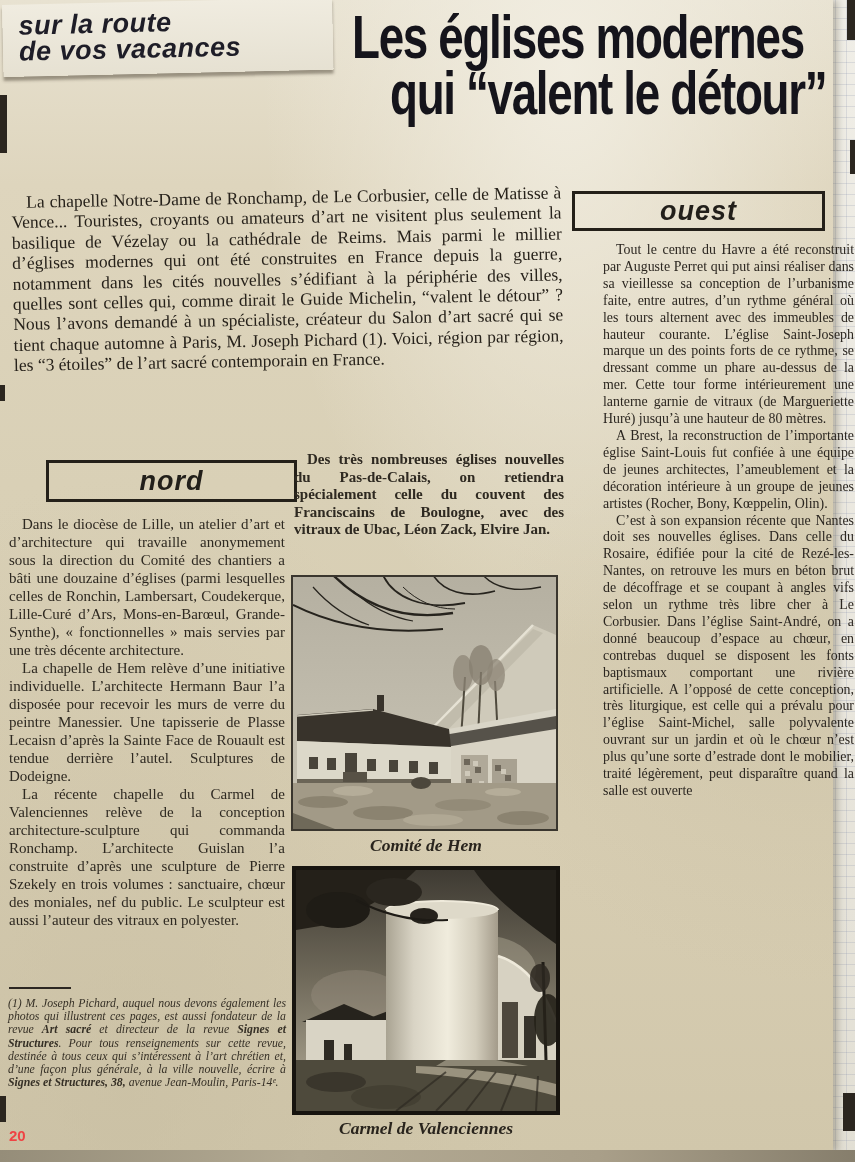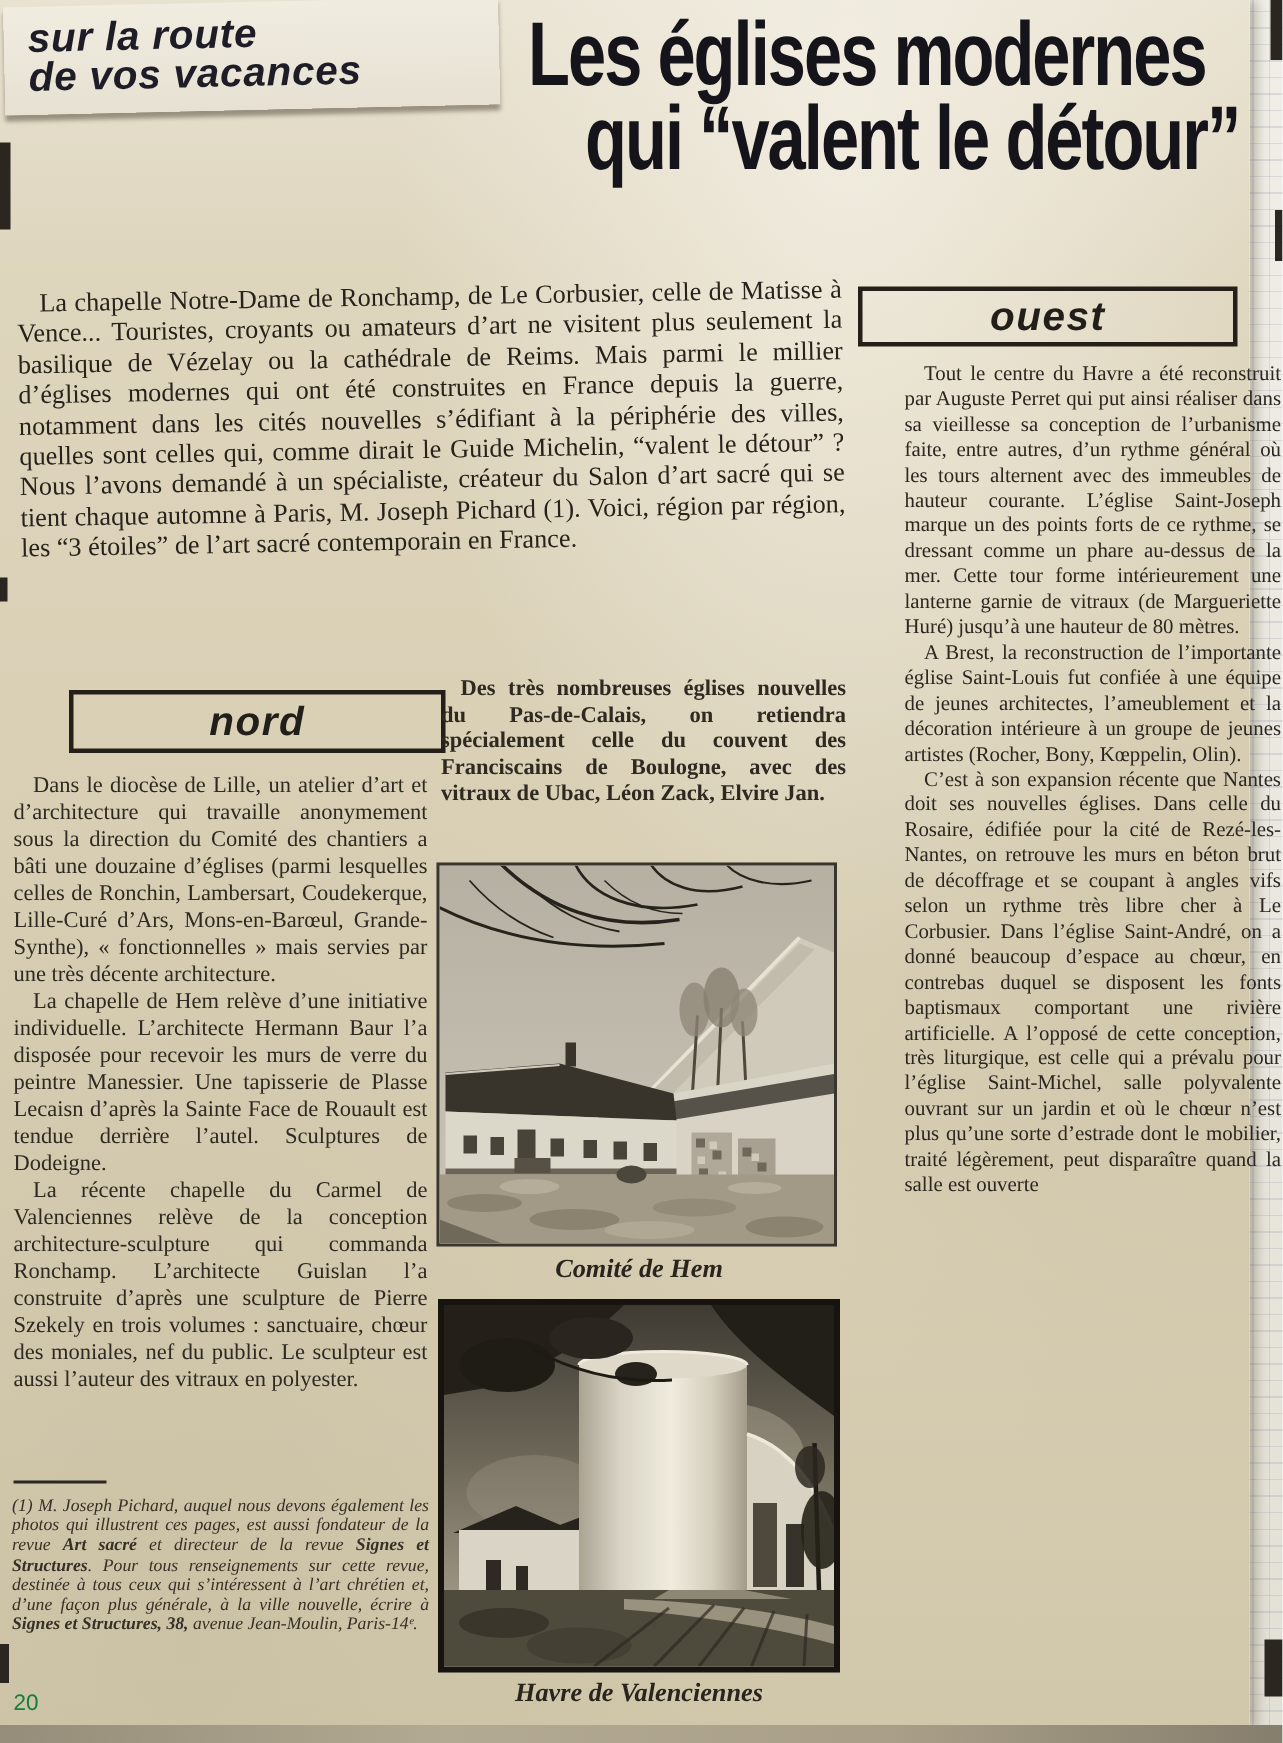--- a/index.html
+++ b/index.html
@@ -73,21 +73,21 @@
   .footnote-rule{position:absolute;left:9px;top:987px;width:62px;height:2px;background:#2c2722;}
   .footnote{
     position:absolute;left:8px;top:997px;width:278px;
     font-size:11.8px;line-height:13.2px;text-align:justify;color:#363026;
   }
   .fseg-i{font-style:italic;}
   .fseg-ib{font-style:italic;font-weight:bold;}
   .page-number{
     position:absolute;left:9px;top:1127px;
     font-family:"Liberation Sans","DejaVu Sans",sans-serif;
-    font-weight:normal;font-size:15px;color:#15803d;
+    font-weight:bold;font-size:15px;color:#ef4444;
   }
 </style>
 </head>
 <body>
 
 <div class="clipping"></div>
 <div class="bottom-band"></div>
 
 <div class="edge-mark" style="left:0;top:95px;width:7px;height:58px;"></div>
 <div class="edge-mark" style="left:0;top:385px;width:5px;height:16px;"></div>
@@ -261,21 +261,21 @@
     <ellipse cx="90" cy="227" rx="35" ry="12" fill="#444033"></ellipse>
     <g stroke="#2e2a22" stroke-width="2" opacity=".7">
       <line x1="100" y1="241" x2="150" y2="202"></line>
       <line x1="140" y1="241" x2="180" y2="200"></line>
       <line x1="170" y1="241" x2="200" y2="202"></line>
       <line x1="205" y1="241" x2="220" y2="204"></line>
       <line x1="240" y1="241" x2="242" y2="206"></line>
     </g>
   </svg>
 </div>
-<div class="caption" style="left:294px;top:1118px;">Havre de Valenciennes</div>
+<div class="caption" style="left:294px;top:1118px;">Carmel de Valenciennes</div>
 
 <div class="section-box" style="left:572px;top:191px;width:253px;height:40px;">
   <span class="section-label">ouest</span>
 </div>
 <div class="textcol col-ouest">
   <p>Tout le centre du Havre a été reconstruit par Auguste Perret qui put ainsi réaliser dans sa vieillesse sa conception de l’urbanisme faite, entre autres, d’un rythme général où les tours alternent avec des immeubles de hauteur courante. L’église Saint-Joseph marque un des points forts de ce rythme, se dressant comme un phare au-dessus de la mer. Cette tour forme intérieurement une lanterne garnie de vitraux (de Margueriette Huré) jusqu’à une hauteur de 80 mètres.</p>
   <p>A Brest, la reconstruction de l’importante église Saint-Louis fut confiée à une équipe de jeunes architectes, l’ameublement et la décoration intérieure à un groupe de jeunes artistes (Rocher, Bony, Kœppelin, Olin).</p>
   <p>C’est à son expansion récente que Nantes doit ses nouvelles églises. Dans celle du Rosaire, édifiée pour la cité de Rezé-les-Nantes, on retrouve les murs en béton brut de décoffrage et se coupant à angles vifs selon un rythme très libre cher à Le Corbusier. Dans l’église Saint-André, on a donné beaucoup d’espace au chœur, en contrebas duquel se disposent les fonts baptismaux comportant une rivière artificielle. A l’opposé de cette conception, très liturgique, est celle qui a prévalu pour l’église Saint-Michel, salle polyvalente ouvrant sur un jardin et où le chœur n’est plus qu’une sorte d’estrade dont le mobilier, traité légèrement, peut disparaître quand la salle est ouverte</p>
 </div>
 

